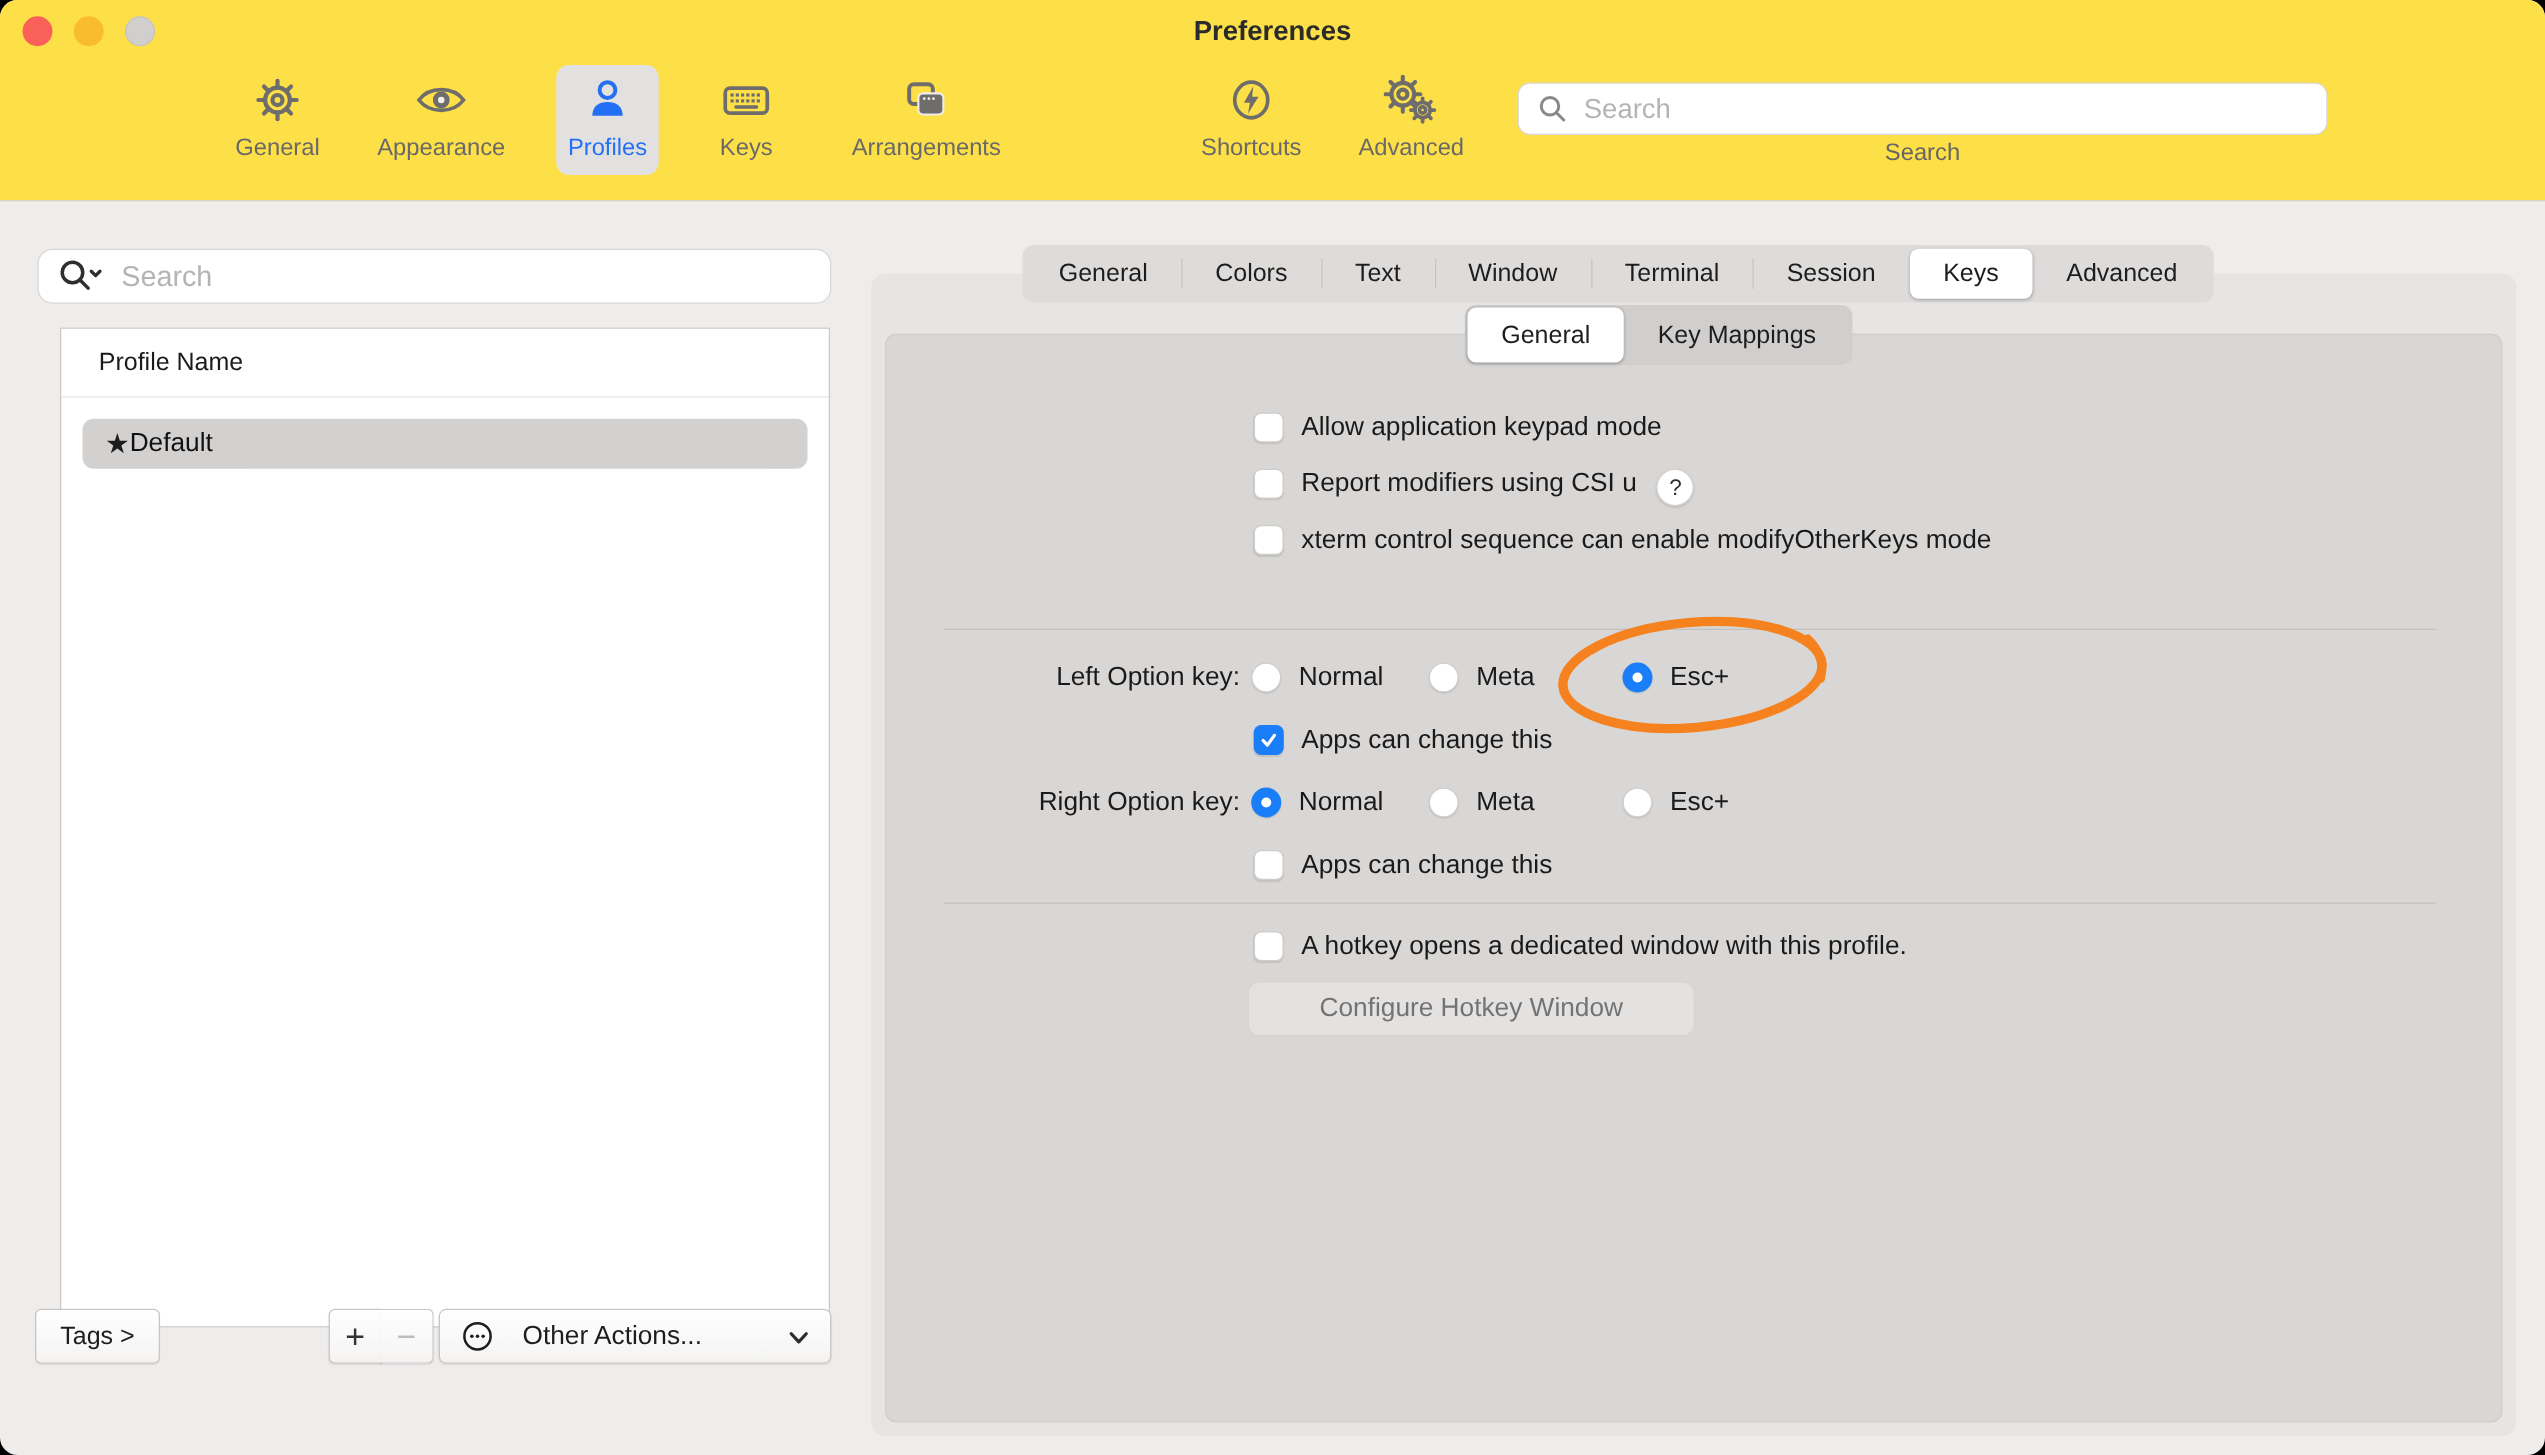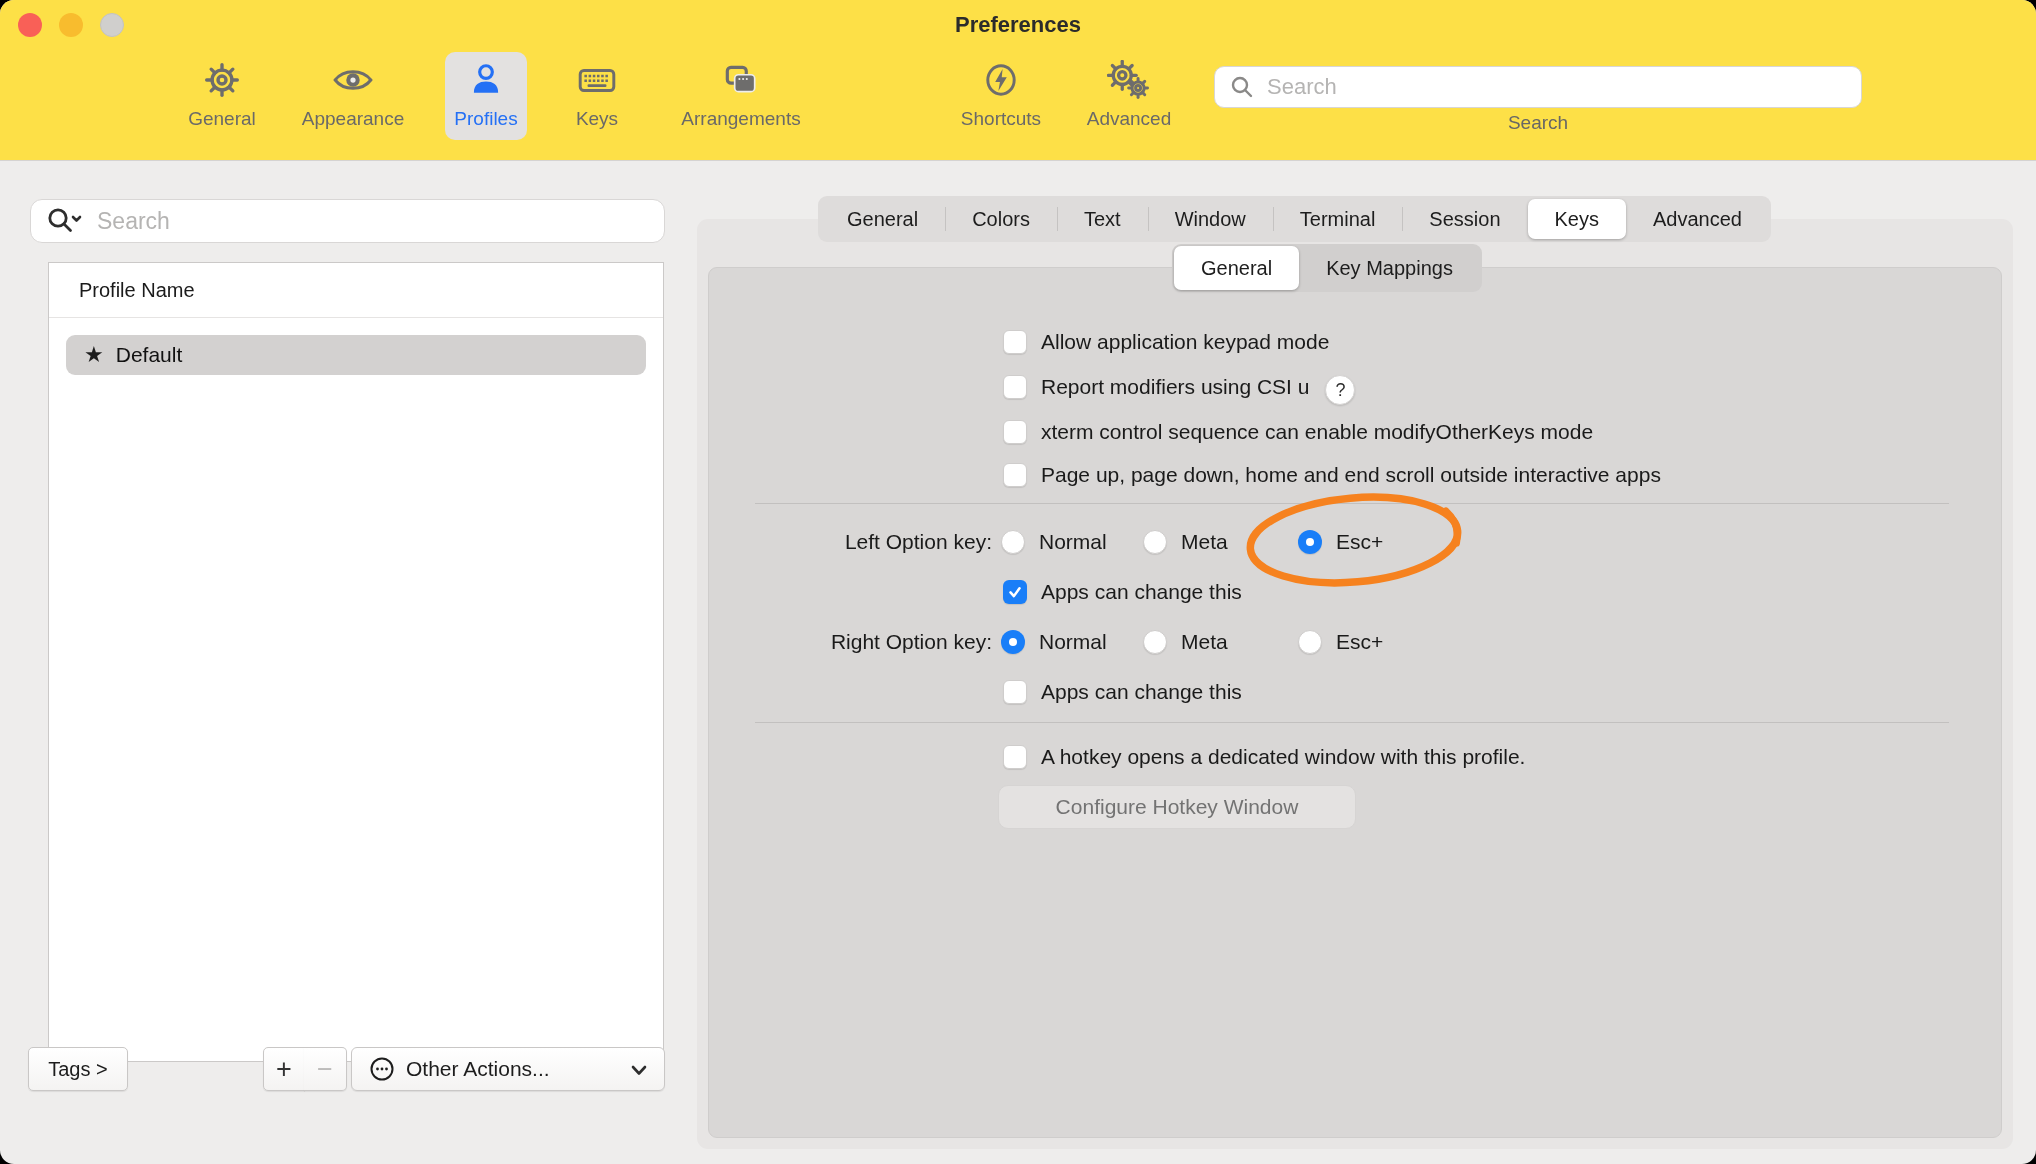--- a/index.html
+++ b/index.html
@@ -22,21 +22,21 @@
 
   
   .sb-search{position:absolute;left:30px;top:199px;width:635px;height:44px;background:#fff;border:1px solid #d9d7d6;border-radius:12px;display:flex;align-items:center;box-sizing:border-box;}
   .sb-search input{border:none;outline:none;background:transparent;font-size:23px;color:#3a3a3a;flex:1;font-family:inherit;}
   .sb-search input::placeholder{color:#b5b4b3;}
   .list{position:absolute;left:48px;top:262px;width:616px;height:800px;background:#fff;border:1px solid #cbc9c8;box-sizing:border-box;}
   .list-header{position:absolute;left:30px;top:16px;font-size:20px;color:#1b1b1b;}
   .list-sep{position:absolute;left:0;top:54px;width:100%;height:1px;background:#e6e4e3;}
   .profile-row{position:absolute;left:17px;top:72px;width:580px;height:40px;background:#d3d1d0;border-radius:9px;display:flex;align-items:center;}
   .profile-star{font-size:22px;color:#1c1c1c;margin-left:18px;}
-  .profile-name{font-size:21px;color:#111;margin-left:12px;}
+  .profile-name{font-size:21px;color:#111;}
   .btn{position:absolute;top:1035px;height:44px;background:linear-gradient(#ffffff,#f4f3f2);border:1px solid #c9c7c6;box-sizing:border-box;display:flex;align-items:center;justify-content:center;font-size:20px;color:#1d1d1d;border-radius:5px;box-shadow:0 1px 1px rgba(0,0,0,0.08);margin-top:12px;}
   .glyph-btn{font-size:27px;color:#333;border-radius:5px 0 0 5px;}
   .glyph-btn.minus{border-left:none;border-radius:0 5px 5px 0;color:#bdbcbb;}
   .popup{justify-content:flex-start;border-radius:6px;}
   .popup .txt{font-size:21px;margin-left:10px;}
   .popup .chev{position:absolute;right:14px;top:13px;}
 
   
   .pane-outer{position:absolute;left:697px;top:219px;width:1316px;height:930px;background:#e7e5e4;border-radius:11px;}
   .pane-inner{position:absolute;left:708px;top:267px;width:1294px;height:871px;background:#d9d7d6;border:1px solid #cfcdcc;border-radius:9px;box-sizing:border-box;}
@@ -219,21 +219,21 @@
 
   <div class="btn" style="left:28px;width:100px;">
     <span>Tags &gt;</span>
   </div>
   <div class="btn glyph-btn" style="left:263px;width:42px;">
     <span>+</span>
   </div>
   <div class="btn glyph-btn minus" style="left:304px;width:43px;">
     <span>−</span>
   </div>
-  <div class="btn popup" style="left:351px;width:314px;">
+  <div class="btn popup" style="left:351px;width:314px;gap:12px;">
     <span style="margin-left:16px;display:flex;">
       <svg width="28" height="28" viewBox="0 0 28 28">
           <circle cx="14" cy="14" r="10.5" fill="none" stroke="#1d1d1d" stroke-width="2"></circle>
           <circle cx="9.5" cy="14" r="1.4" fill="#1d1d1d"></circle>
           <circle cx="14" cy="14" r="1.4" fill="#1d1d1d"></circle>
           <circle cx="18.5" cy="14" r="1.4" fill="#1d1d1d"></circle>
         </svg>
     </span>
     <span class="txt">Other Actions...</span>
     <span class="chev">
@@ -268,24 +268,20 @@
   </div>
   <div class="row" style="left:1003px;top:375px;height:24px;">
     <span class="chk"></span>
     <span class="ctl-label">Report modifiers using CSI u</span>
     <span class="help">?</span>
   </div>
   <div class="row" style="left:1003px;top:420px;height:24px;">
     <span class="chk"></span>
     <span class="ctl-label">xterm control sequence can enable modifyOtherKeys mode</span>
   </div>
-  <div class="row" style="left:1003px;top:463px;height:24px;">
-    <span class="chk"></span>
-    <span class="ctl-label">Page up, page down, home and end scroll outside interactive apps</span>
-  </div>
 
   <div class="divider" style="top:503px;"></div>
 
   <span class="form-label" style="top:530px;">Left Option key:</span>
   <div class="row" style="left:1001px;top:530px;height:24px;">
     <span class="radio"></span>
     <span class="ctl-label">Normal</span>
   </div>
   <div class="row" style="left:1143px;top:530px;height:24px;">
     <span class="radio"></span>

